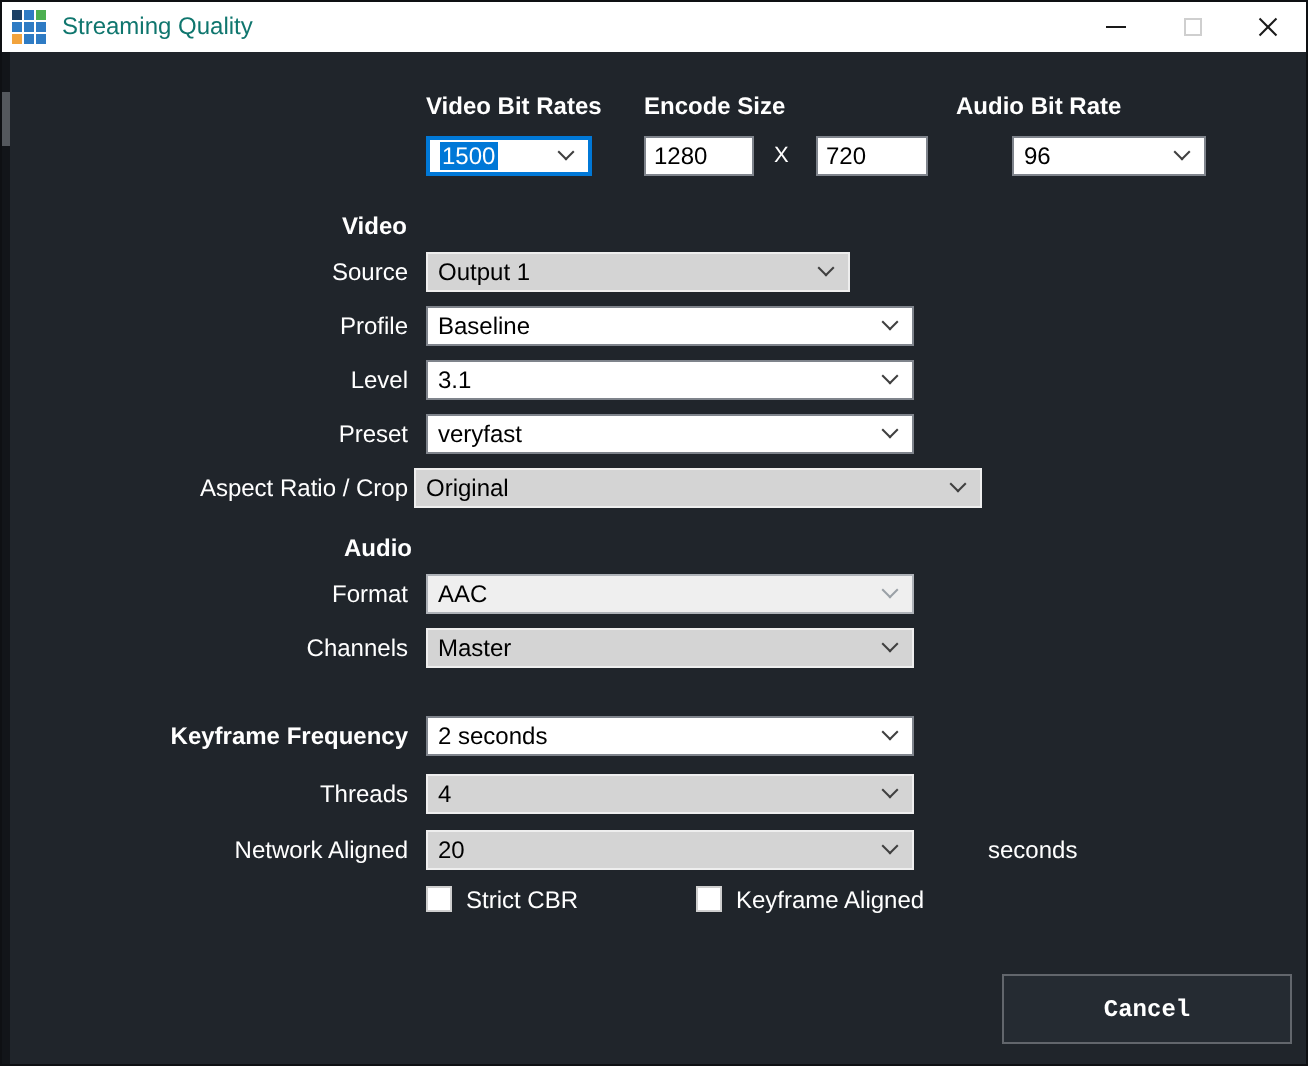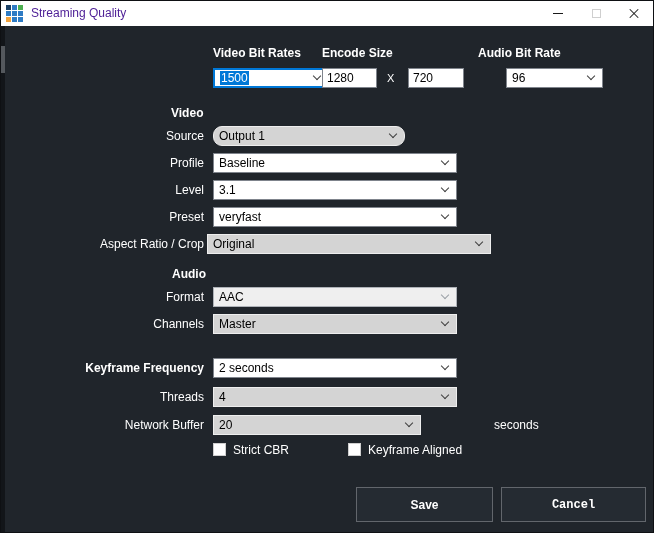--- a/index.html
+++ b/index.html
@@ -26,21 +26,21 @@
     grid-template-columns:repeat(3,5px);
     grid-template-rows:repeat(3,5px);
     gap:1px;
   }
   .app-icon span { display:block; }
   .sq-navy  { background:#1b4065; }
   .sq-blue  { background:#2e7bc4; }
   .sq-green { background:#4caf50; }
   .sq-orange{ background:#f2a33c; }
   .title-text {
-    margin-left:8px; font-size:12px; color:#4c1d95; line-height:25px;
+    margin-left:8px; font-size:12px; color:#0f766e; line-height:25px;
   }
   .win-controls { position:absolute; right:0; top:0; height:25px; display:flex; }
   .win-btn {
     width:38px; height:25px; display:flex; align-items:center; justify-content:center;
   }
   .glyph-min { width:10px; height:0; border-top:1px solid #1a1a1a; }
   .glyph-max { width:9px; height:9px; border:1px solid #cfcfcf; }
   .glyph-close { position:relative; width:12px; height:12px; }
   .glyph-close i {
     position:absolute; left:0; top:5px; width:12px; height:0;
@@ -147,40 +147,40 @@
           </div>
       </div>
     </div>
   </div>
 
   <div class="vscrollbar">
     <div class="thumb"></div>
   </div>
 
   <div class="col-label" style="left:212px; top:45px;">Video Bit Rates</div>
-  <div class="combo combo--focused" style="left:212px; top:67px; width:117px;">
+  <div class="combo combo--focused" style="left:212px; top:67px; width:83px;">
     <span class="combo-text selected">1500</span>
     <span class="chev"></span>
   </div>
 
   <div class="col-label" style="left:321px; top:45px;">Encode Size</div>
   <input class="textbox" style="left: 321px; top: 67px; width: 55px;" value="1280">
   <div class="x-sep" style="left:386px; top:71px;">X</div>
   <input class="textbox" style="left: 407px; top: 67px; width: 56px;" value="720">
 
   <div class="col-label" style="left:477px; top:45px;">Audio Bit Rate</div>
   <div class="combo combo--white" style="left:477px; top:67px; width:97px;margin-left:28px;">
     <span class="combo-text">96</span>
     <span class="chev"></span>
   </div>
 
   <div class="section-heading" style="left:170px; top:105px;">Video</div>
 
   <div class="row-label" style="top:125px;">Source</div>
-  <div class="combo combo--gray" style="left:212px; top:125px; width:192px;border-radius:9px;">
+  <div class="combo combo--gray" style="left:212px; top:125px; width:212px;">
     <span class="combo-text">Output 1</span>
     <span class="chev"></span>
   </div>
 
   <div class="row-label" style="top:152px;">Profile</div>
   <div class="combo combo--white" style="left:212px; top:152px; width:244px;">
     <span class="combo-text">Baseline</span>
     <span class="chev"></span>
   </div>
 
@@ -221,28 +221,27 @@
     <span class="combo-text">2 seconds</span>
     <span class="chev"></span>
   </div>
 
   <div class="row-label" style="top:386px;">Threads</div>
   <div class="combo combo--gray" style="left:212px; top:386px; width:244px;">
     <span class="combo-text">4</span>
     <span class="chev"></span>
   </div>
 
-  <div class="row-label" style="top:414px;">Network Buffer</div>
-  <div class="combo combo--gray" style="left:212px; top:414px; width:208px;">
+  <div class="row-label" style="top:414px;">Network Aligned</div>
+  <div class="combo combo--gray" style="left:212px; top:414px; width:244px;">
     <span class="combo-text">20</span>
     <span class="chev"></span>
   </div>
   <div class="suffix" style="left:493px; top:414px;">seconds</div>
 
   <div class="checkbox" style="left:212px; top:442px;"></div>
   <div class="check-label" style="left:232px; top:442px;">Strict CBR</div>
   <div class="checkbox" style="left:347px; top:442px;"></div>
   <div class="check-label" style="left:367px; top:442px;">Keyframe Aligned</div>
 
-  <div class="btn" style="left:355px; top:486px; width:137px;">Save</div>
   <div class="btn" style="left:500px; top:486px; width:145px;font-family:Liberation Mono, monospace;">Cancel</div>
 
 </div>
 
 </body></html>

